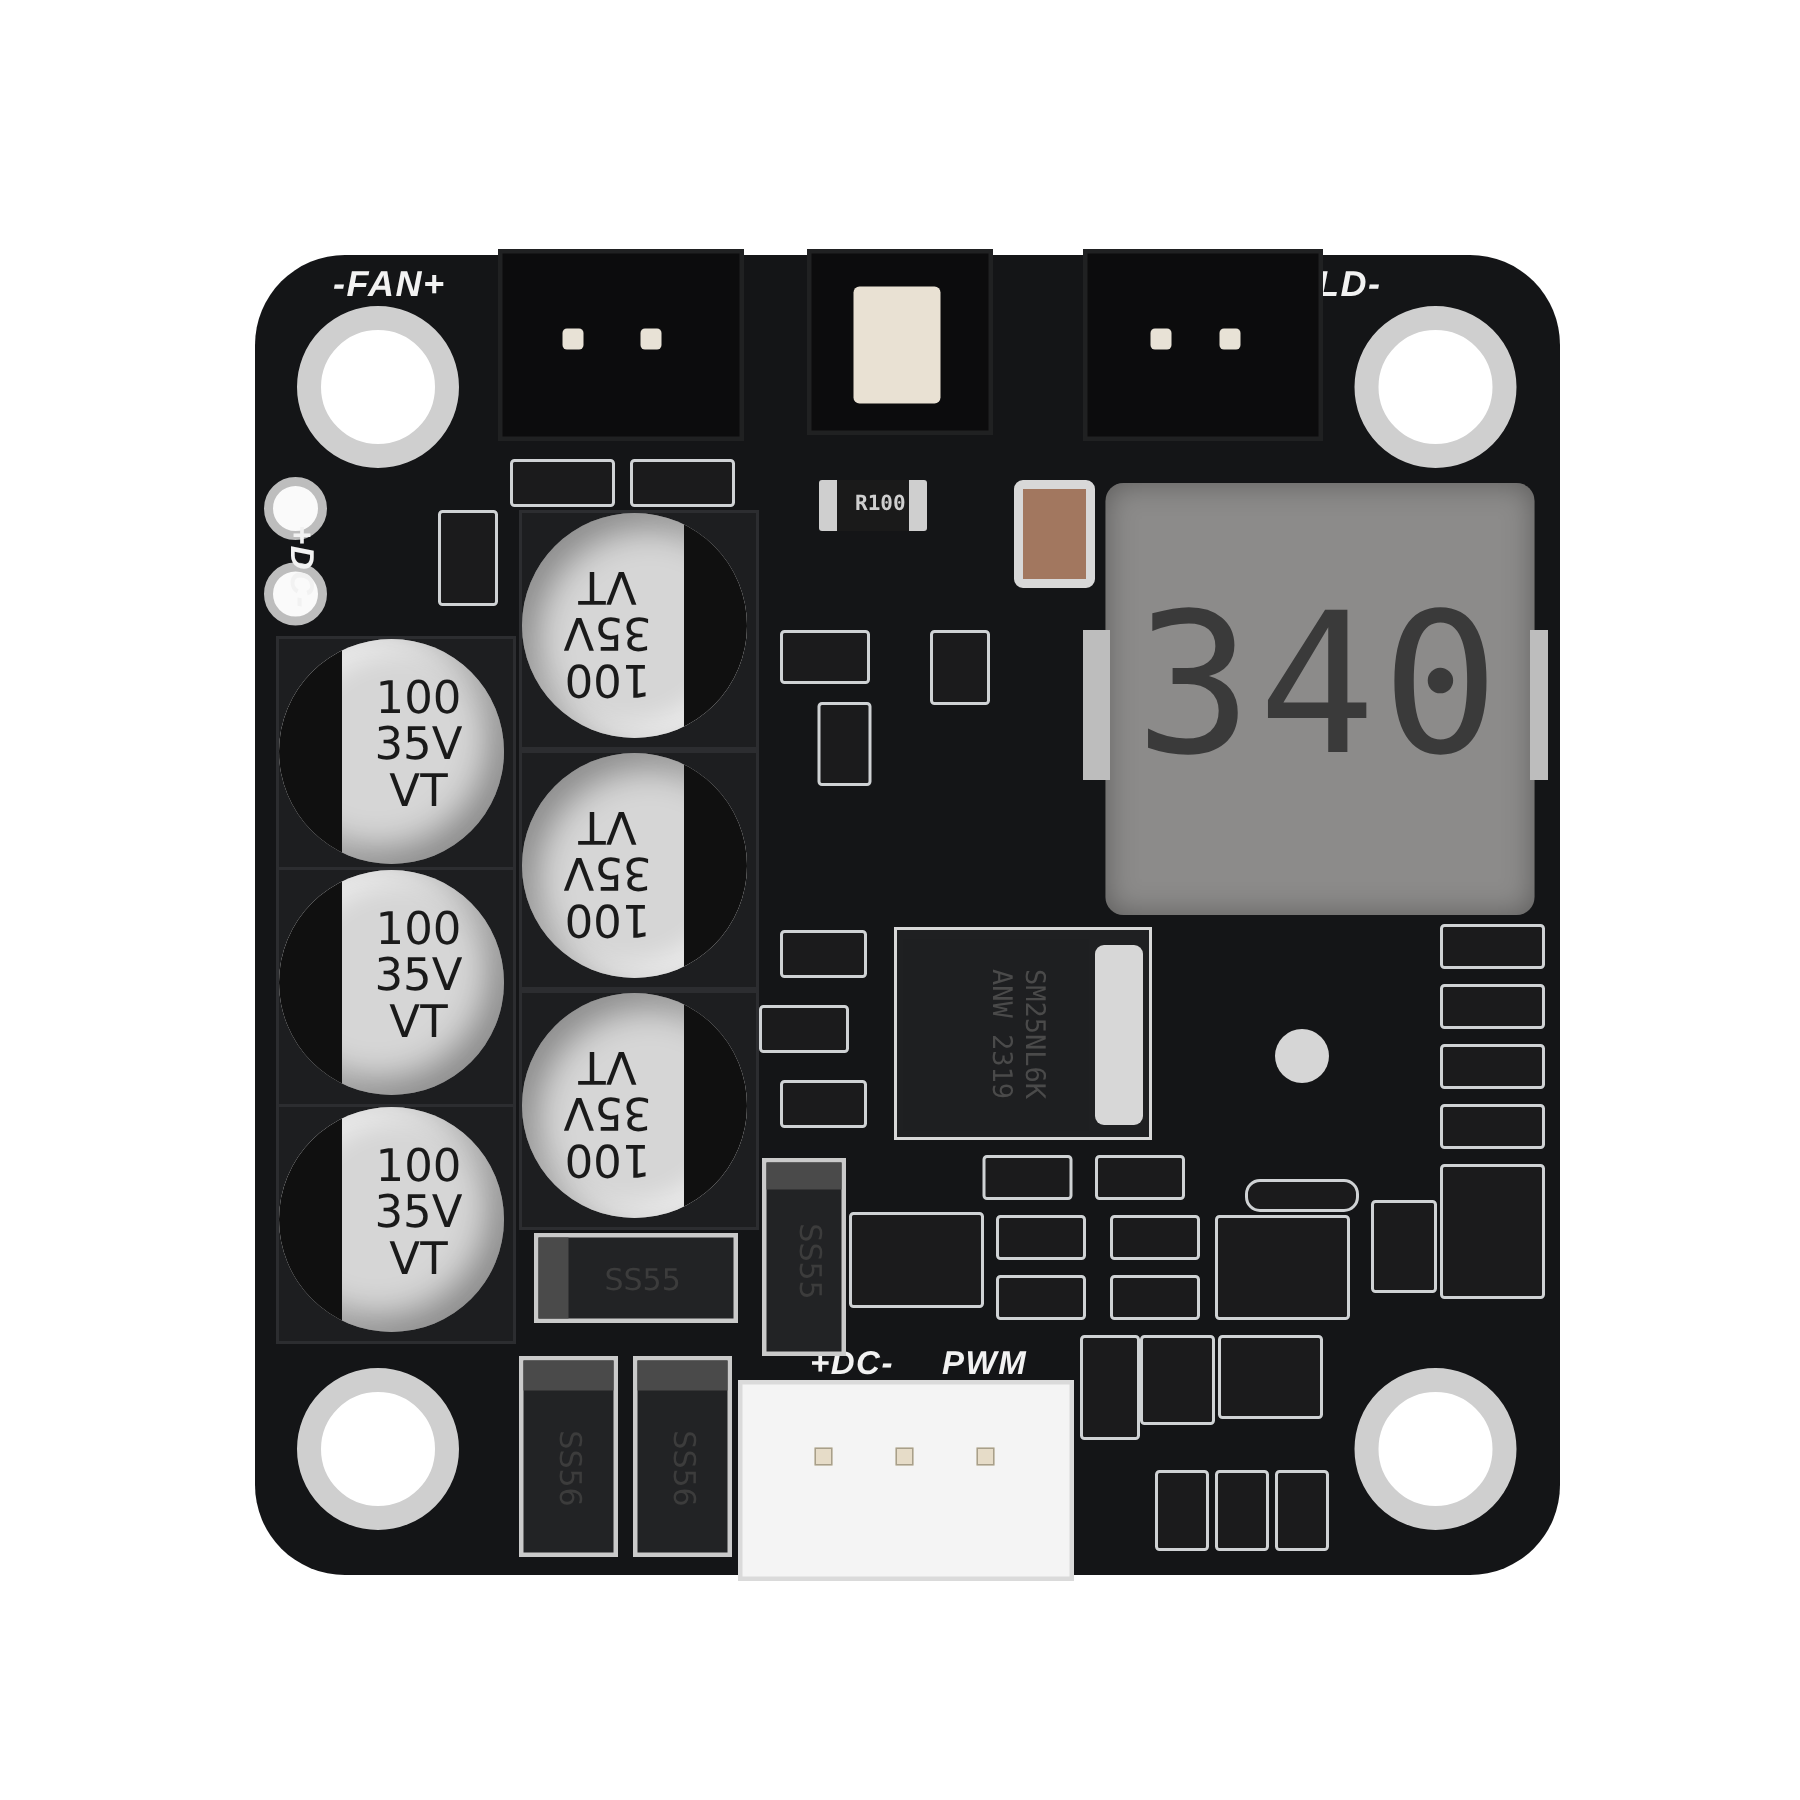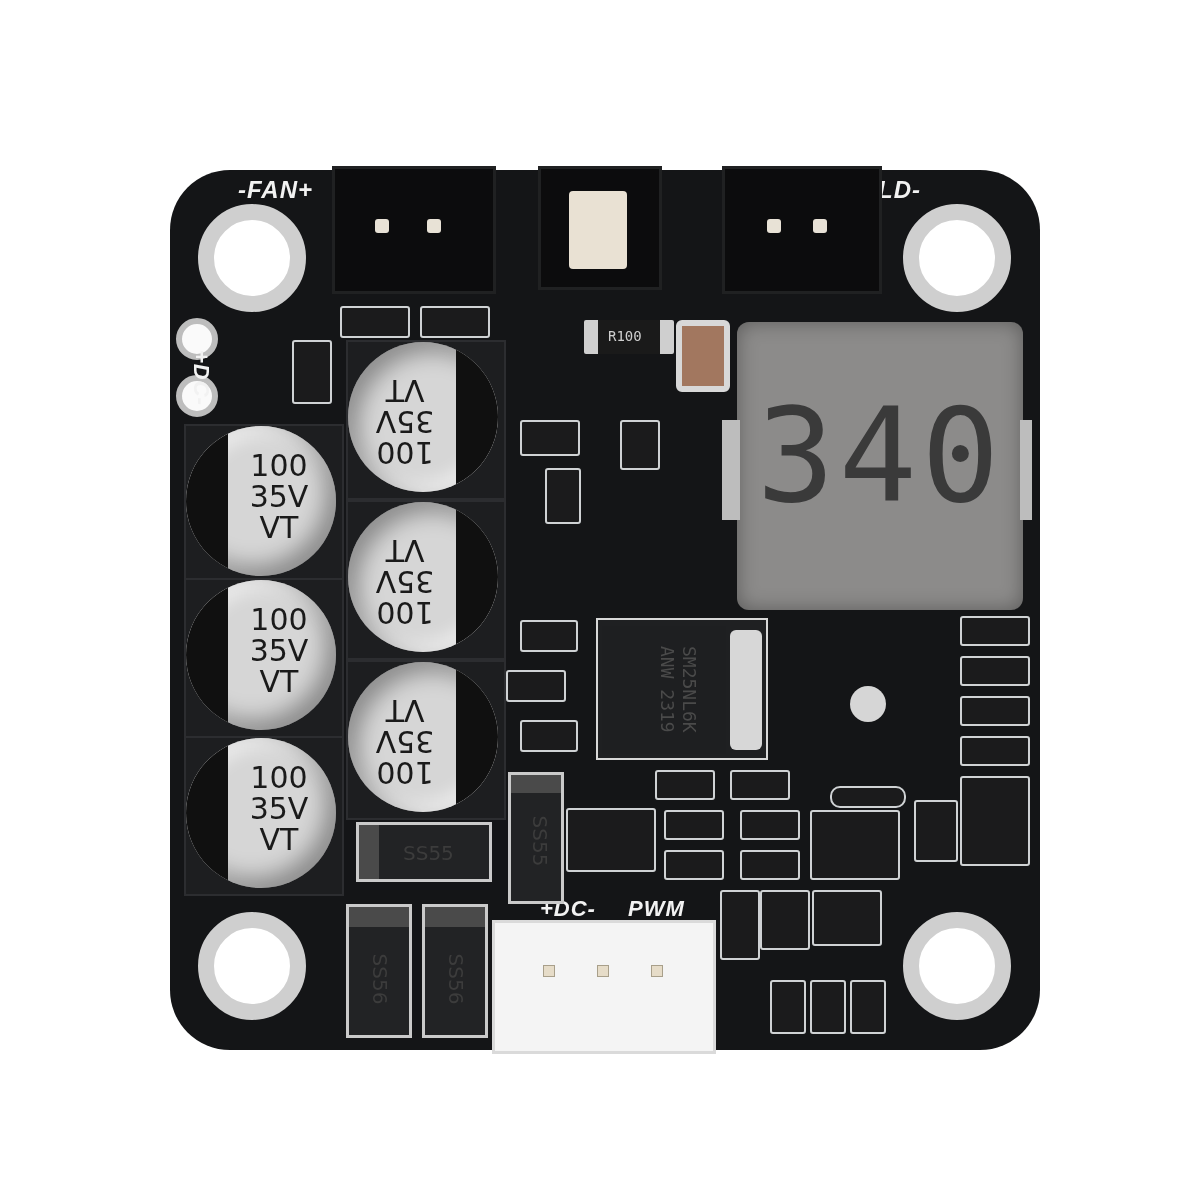--- a/index.html
+++ b/index.html
@@ -33,21 +33,21 @@
 <div class="board"></div>
 
 <div class="hole" style="left:198px;top:204px;width:108px;height:108px;"></div>
 <div class="hole" style="left:903px;top:204px;width:108px;height:108px;"></div>
 <div class="hole" style="left:198px;top:912px;width:108px;height:108px;"></div>
 <div class="hole" style="left:903px;top:912px;width:108px;height:108px;"></div>
 
 <div class="small-hole" style="left:176px;top:318px;width:42px;height:42px;"></div>
 <div class="small-hole" style="left:176px;top:375px;width:42px;height:42px;"></div>
 
-<div class="silk" style="left:238px;top:176px;">-FAN+</div>
+<div class="silk" style="left:222px;top:176px;">-FAN+</div>
 <div class="silk" style="left:878px;top:176px;">LD-</div>
 <div class="silk" style="left:214px;top:350px;transform:rotate(90deg);transform-origin:left top;font-size:22px;">+DC-</div>
 <div class="silk" style="left:540px;top:896px;font-size:22px;">+DC-</div>
 <div class="silk" style="left:628px;top:896px;font-size:22px;">PWM</div>
 
 <div class="connector" style="left:332px;top:166px;width:164px;height:128px;">
   <div class="pin" style="left:40px;top:50px;"></div>
   <div class="pin" style="left:92px;top:50px;"></div>
 </div>
 <div class="connector" style="left:538px;top:166px;width:124px;height:124px;">
@@ -123,21 +123,21 @@
 
 <div class="mosfet" style="left:596px;top:618px;width:172px;height:142px;">
   <div class="abs" style="left:4px;top:6px;width:124px;height:128px;background:#1e1f21;"></div>
   <div class="abs" style="left:132px;top:10px;width:32px;height:120px;background:#d7d7d7;border-radius:6px;"></div>
   <div class="abs" style="left:20px;top:64px;width:120px;transform:rotate(90deg);color:#4a4a4a;font-size:18px;font-family:'DejaVu Sans Mono', monospace;line-height:22px;">
     <div>SM25NL6K</div>
       <div>ANW 2319</div>
   </div>
 </div>
 
-<div class="res" style="left:584px;top:320px;width:90px;height:34px;">
+<div class="res" style="left:546px;top:320px;width:72px;height:34px;font-weight:bold;">
   <div class="body" style="left:16%;right:16%;"></div>
   <div class="abs" style="left:24px;top:8px;color:#cfcfcf;font-size:14px;font-family:'DejaVu Sans Mono', monospace;">R100</div>
 </div>
 
 <div class="abs" style="left:676px;top:320px;width:54px;height:72px;background:#a2775f;border:6px solid #d8d8d8;border-radius:6px;box-sizing:border-box;"></div>
 
 <div class="diode" style="left:356px;top:822px;width:136px;height:60px;">
   <div class="band" style="left:0;top:0;bottom:0;width:20px;"></div>
   <div class="lbl" style="left:44px;top:16px;">SS55</div>
 </div>

